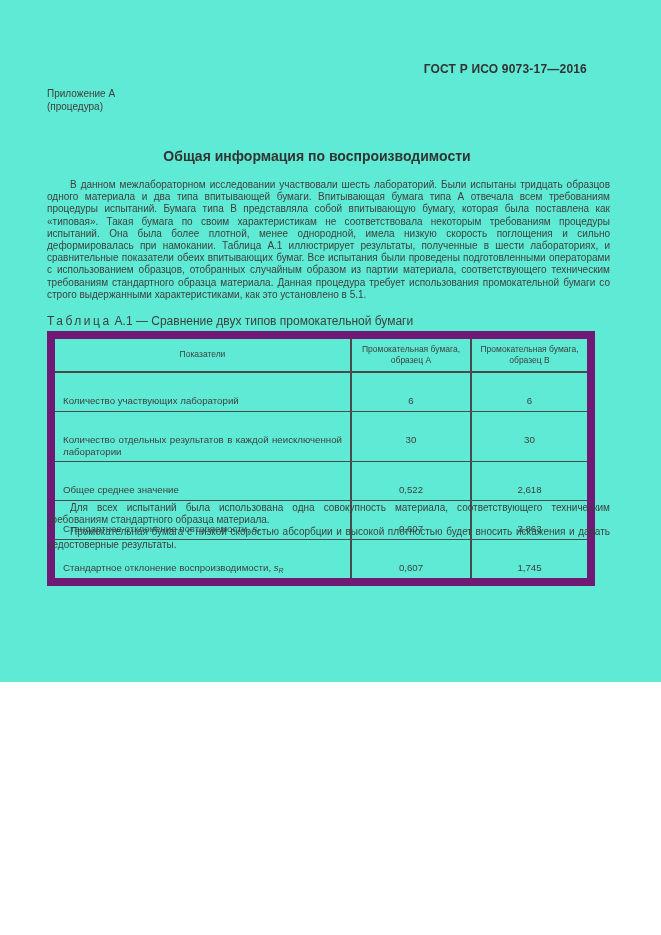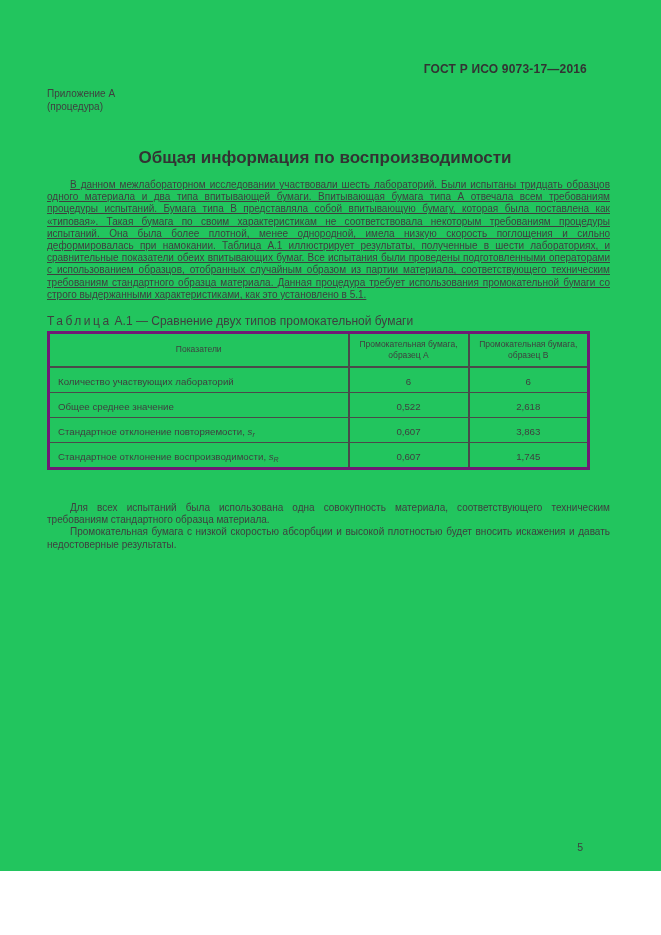--- a/index.html
+++ b/index.html
@@ -3,22 +3,22 @@
 <meta charset="utf-8">
 <style>
   html, body {
     margin: 0;
     padding: 0;
     background: #ffffff;
   }
   .page {
     position: relative;
     width: 661px;
-    height: 871px;
-    background: #22c55e;
+    height: 682px;
+    background: #5eead4;
     font-family: "Liberation Sans", "DejaVu Sans", sans-serif;
     color: #3d3d3d;
     overflow: hidden;
   }
   .doc-header {
     position: absolute;
     top: 62px;
     left: 47px;
     width: 540px;
     text-align: right;
@@ -33,41 +33,41 @@
     left: 47px;
     width: 540px;
     text-align: left;
     font-size: 10px;
     line-height: 12.5px;
     color: #3f3f3f;
   }
   .section-title {
     position: absolute;
     top: 148px;
-    left: 55px;
+    left: 47px;
     width: 540px;
     text-align: center;
-    font-size: 17px;
+    font-size: 14px;
     font-weight: bold;
     color: #333333;
   }
   .body-text {
     position: absolute;
     left: 47px;
     width: 563px;
     font-size: 10px;
     line-height: 12.2px;
     text-align: justify;
     color: #3f3f3f;
   }
   .body-text p {
     margin: 0;
     text-indent: 23px;
   }
-  #intro-paragraph { top: 179px; text-decoration: underline; }
+  #intro-paragraph { top: 179px; }
   #closing-paragraphs { top: 502px; }
 
   .table-caption {
     position: absolute;
     top: 314px;
     left: 47px;
     width: 563px;
     font-size: 12px;
     color: #3f3f3f;
     white-space: nowrap;
@@ -79,21 +79,21 @@
     margin-left: 3px;
   }
 
   table.a1 {
     position: absolute;
     top: 331px;
     left: 47px;
     width: 540px;
     border-collapse: collapse;
     table-layout: fixed;
-    border: 3px solid #701a75;
+    border: 8px solid #701a75;
     font-size: 9.7px;
     color: #3f3f3f;
   }
   table.a1 col.c-label { width: 300px; }
   table.a1 col.c-a { width: 120px; }
   table.a1 col.c-b { width: 120px; }
 
   table.a1 th {
     font-weight: normal;
     font-size: 8.5px;
@@ -103,21 +103,21 @@
     padding: 4px 4px;
     border-bottom: 2px solid #4a4a4a;
     border-left: 2px solid #4a4a4a;
     white-space: pre-line;
     height: 24px;
   }
   table.a1 td {
     border-top: 1px solid #4a4a4a;
     border-left: 2px solid #4a4a4a;
     vertical-align: top;
-    padding: 8px 8px 4px 8px;
+    padding: 22px 8px 4px 8px;
     line-height: 11.5px;
     height: 12px;
   }
   table.a1 td.cell-label {
     text-align: justify;
   }
   table.a1 td.cell-value {
     text-align: center;
     padding-left: 2px;
     padding-right: 2px;
@@ -180,20 +180,25 @@
 образец В</th>
       </tr>
     </thead>
     <tbody>
         <tr>
           <td class="cell-label">Количество участвующих лабораторий</td>
           <td class="cell-value">6</td>
           <td class="cell-value">6</td>
         </tr>
         <tr>
+          <td class="cell-label">Количество отдельных результатов в каждой неисключенной лаборатории</td>
+          <td class="cell-value">30</td>
+          <td class="cell-value">30</td>
+        </tr>
+        <tr>
           <td class="cell-label">Общее среднее значение</td>
           <td class="cell-value">0,522</td>
           <td class="cell-value">2,618</td>
         </tr>
         <tr>
           <td class="cell-label">Стандартное отклонение повторяемости, <i>s<sub>r</sub></i></td>
           <td class="cell-value">0,607</td>
           <td class="cell-value">3,863</td>
         </tr>
         <tr>

